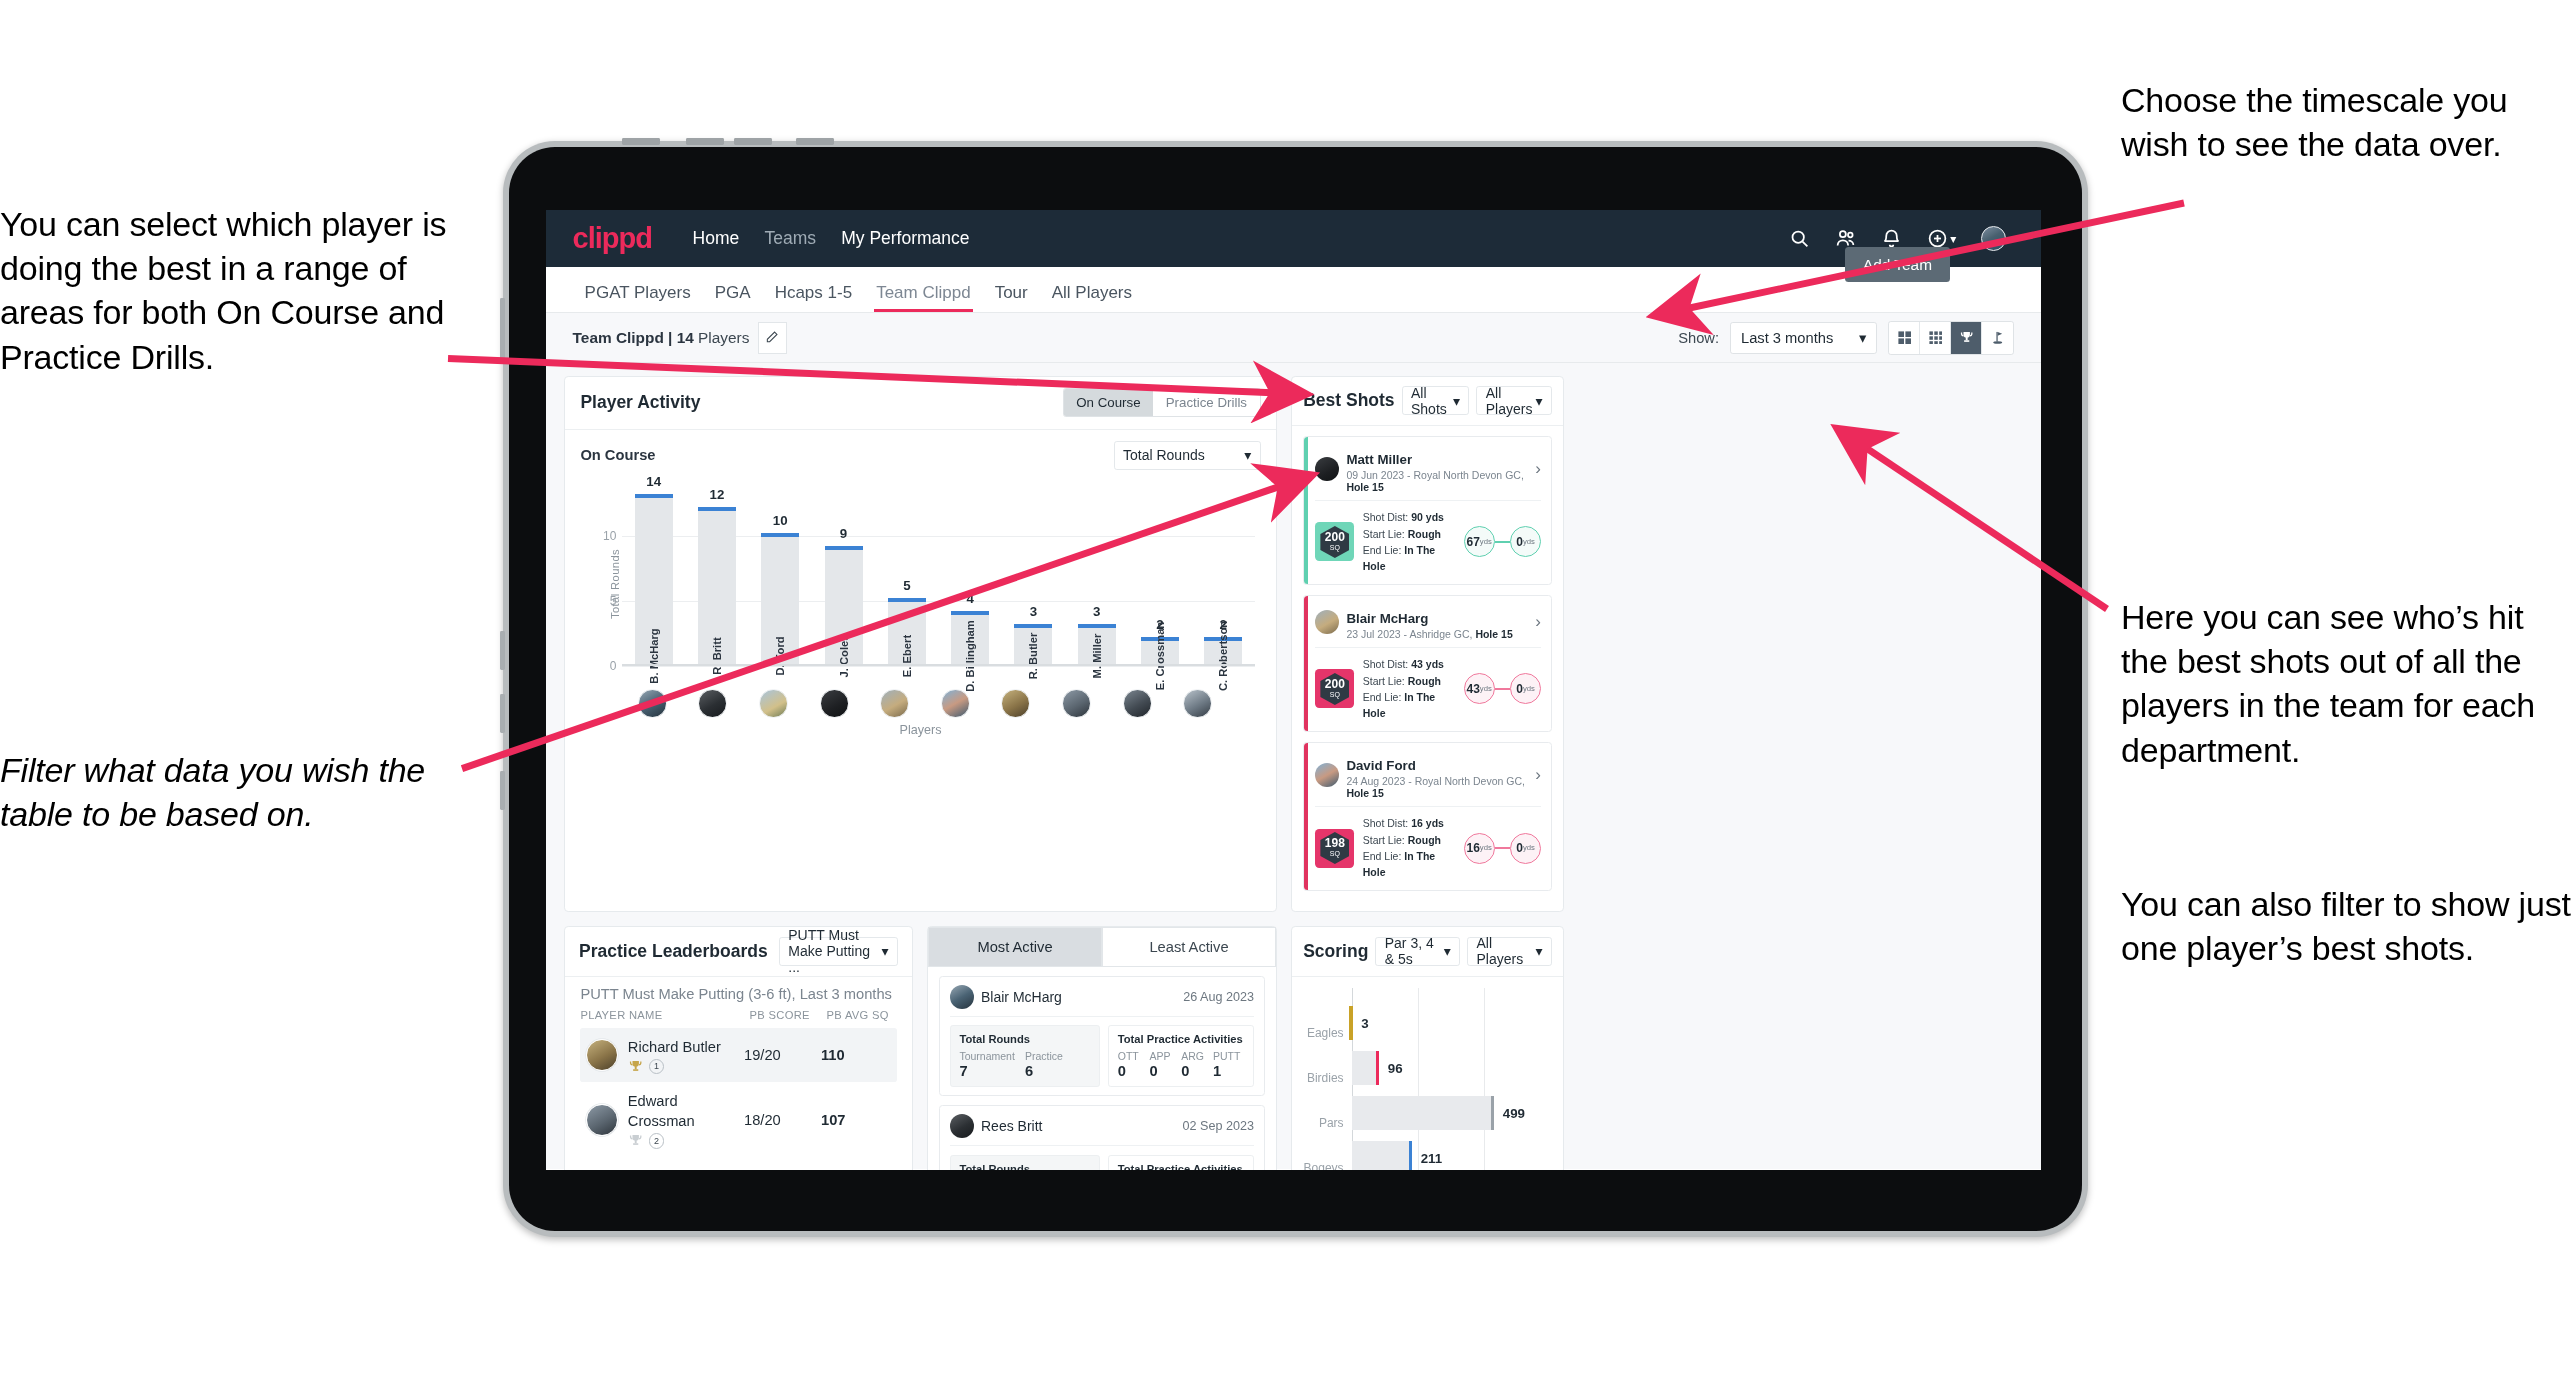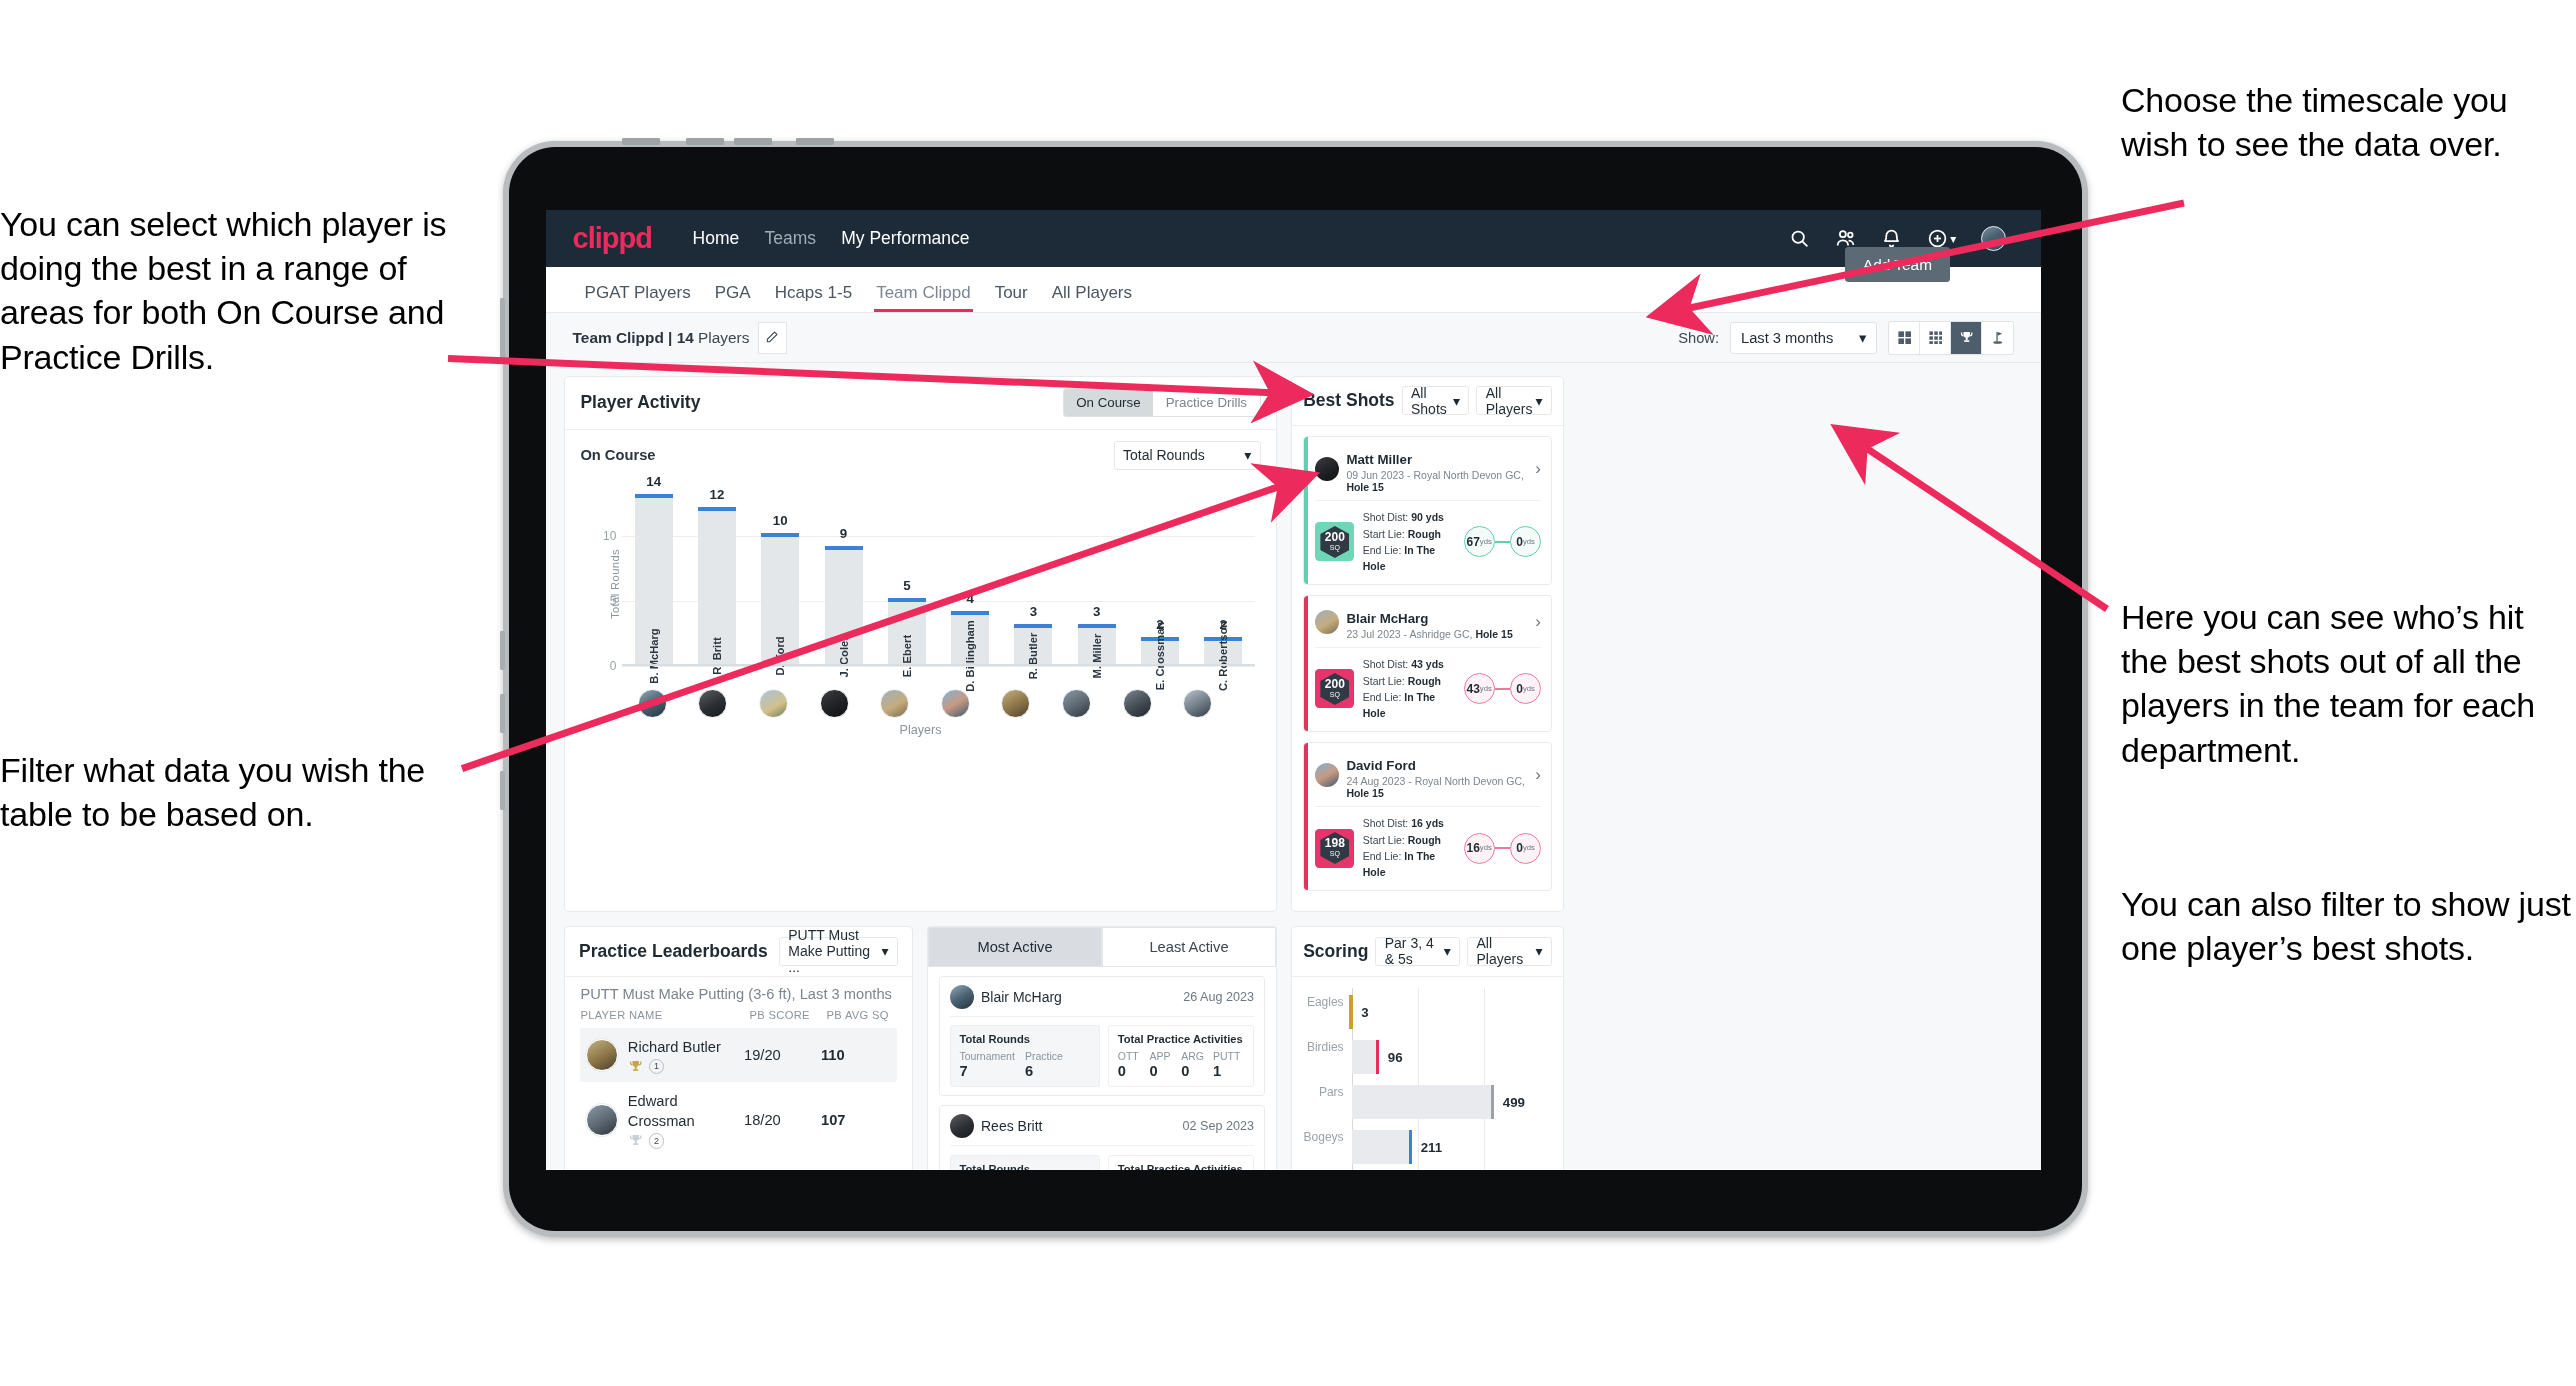--- a/index.html
+++ b/index.html
@@ -14,21 +14,21 @@
   
   .anno {
     position: absolute;
     font-size: 34px;
     line-height: 1.30;
     color: #000;
     font-family: "Liberation Sans", sans-serif;
     letter-spacing: -0.2px;
   }
   .anno-left-top   { left: 0px;   top: 202px;  width: 497px; }
-  .anno-left-bot   { left: 0px;   top: 748px; width: 483px; }
+  .anno-left-bot   { left: 0px;   top: 748px; width: 483px; font-style: italic; }
   .anno-right-top  { left: 2121px; top: 78px; width: 448px; }
   .anno-right-mid  { left: 2121px; top: 595px; width: 455px; }
   .anno-right-bot  { left: 2121px; top: 882px; width: 455px; }
 
   .arrow-svg { position: absolute; left:0; top:0; width:2576px; height:1386px; pointer-events:none; }
 
   
   .device {
     position: absolute;
     left: 503px; top: 141px;
@@ -274,21 +274,21 @@
   .stat-cols { display:flex; }
   .stat-col { flex:1; }
   .stat-k { font-size:10.5px; color:#8b949c; }
   .stat-v { font-size:14.7px; color:#1f2a33; font-weight:700; margin-top:1.4px; }
 
   .sc-body { padding: 11.2px 12.6px 0 12.6px; position:relative; height: 210px; }
   .sc-grid { position:absolute; left: 60px; right: 11.2px; top: 11.2px; bottom: 0; }
   .sc-vline { position:absolute; top:0; bottom:0; width:0.7px; background:#e8eaec; }
   .sc-axis { position:absolute; left:0; top:0; bottom:0; width:1.4px; background:#d4d8db; }
   .sc-rows { position:absolute; left: 0; right:11.2px; top: 18px; bottom: 0; }
-  .sc-row { display:flex; align-items:flex-start; height: 45px; }
+  .sc-row { display:flex; align-items:flex-end; height: 45px; }
   .sc-lbl { width: 60px; text-align:right; padding-right: 8.4px; font-size:12px; color:#9aa2a9; }
   .sc-track { flex:1; position:relative; height: 34px; }
   .sc-bar { position:absolute; left:0; top:0; bottom:0; background:#e8eaed; }
   .sc-cap { position:absolute; top:0; bottom:0; width:3.5px; }
   .sc-num { position:absolute; top:50%; transform:translateY(-50%); font-size:13.3px; font-weight:700; color:#1f2a33; }
 </style>
 </head>
 <body>
 
 <div id="stage">

